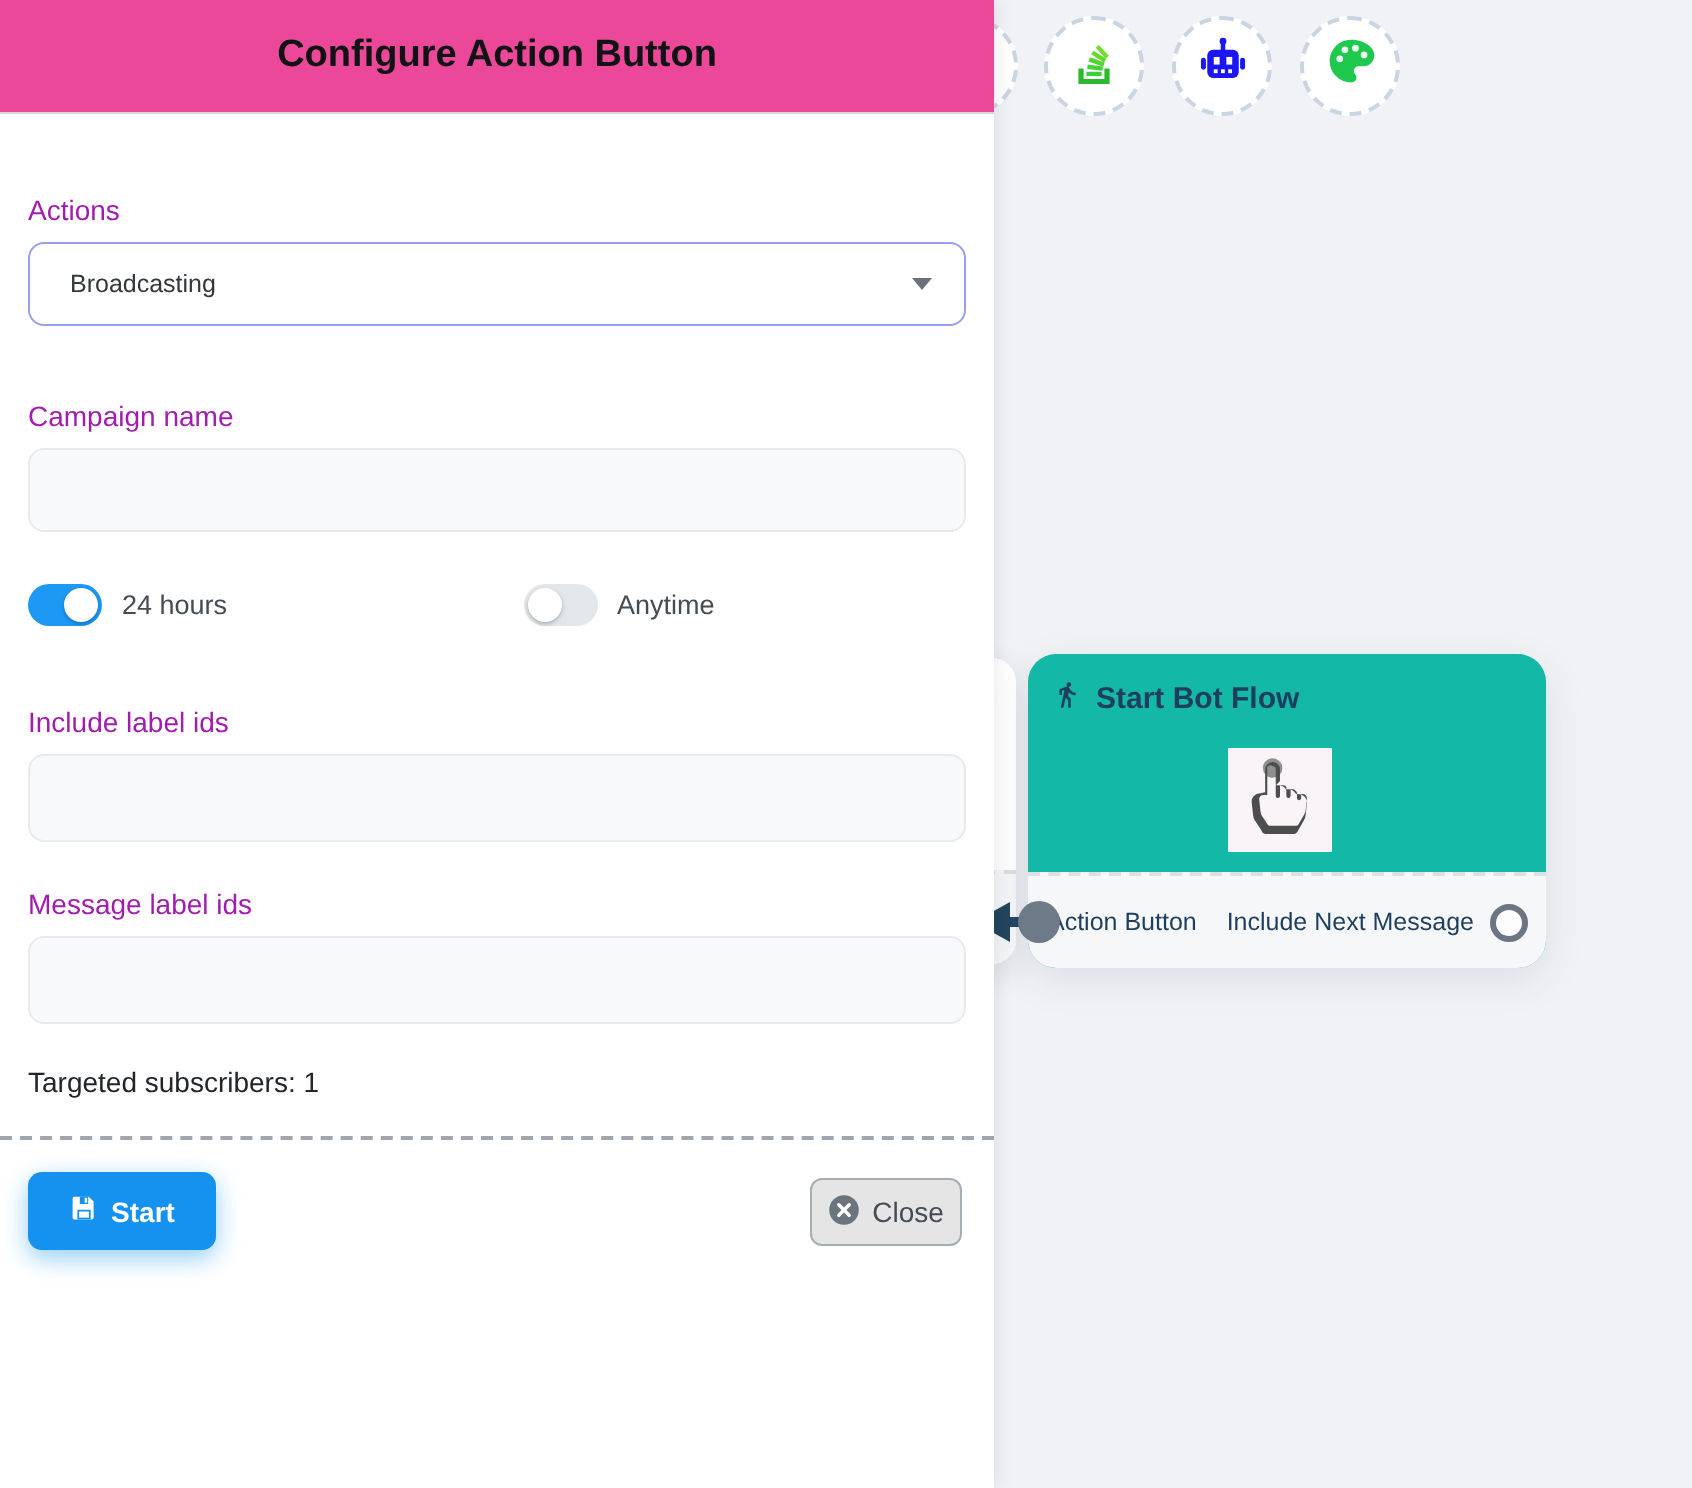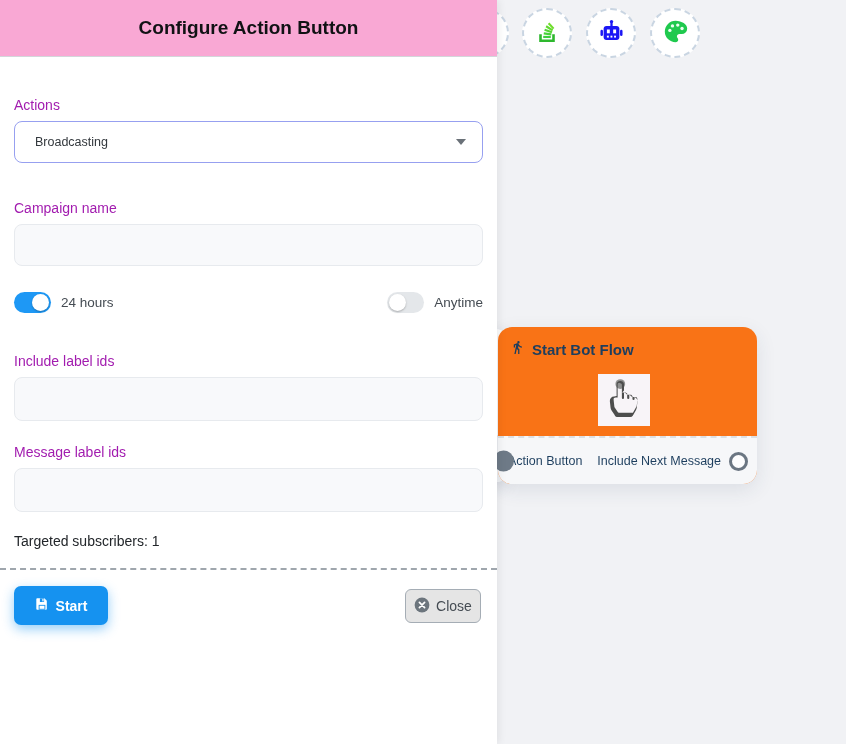--- a/index.html
+++ b/index.html
@@ -26,22 +26,22 @@
     position:absolute;left:449px;top:329px;width:59px;height:153px;
     background:#fff;border-radius:12px;box-shadow:0 5px 16px rgba(40,60,90,.12);
   }
   .hidden-card .hfooter{
     position:absolute;left:0;right:0;bottom:0;height:45px;
     border-top:2px dashed #dcdfe3;background:#f5f6f8;border-radius:0 0 12px 12px;
   }
 
   
   .node-card{
-    position:absolute;left:498px;top:327px;width:259px;height:157px;
-    background:#f97316;border-radius:14px;
+    position:absolute;left:514px;top:327px;width:259px;height:157px;
+    background:#14b8a6;border-radius:14px;
     box-shadow:0 6px 20px rgba(40,60,90,.10);
     text-align:center;
   }
   .node-head{
     display:flex;align-items:center;gap:7px;padding:12px 12px 0 12px;
     color:#1d3e5e;font-size:15px;font-weight:700;
   }
   .tap-box{
     position:absolute;left:100px;top:47px;width:52px;height:52px;
     background:#f8f4f8;display:flex;align-items:center;justify-content:center;
@@ -77,21 +77,21 @@
     width:19px;height:19px;border-radius:50%;box-sizing:border-box;
     border:3px solid #6b7682;background:#fdfdfe;
   }
 
   
   .panel{
     position:absolute;left:0;top:0;width:497px;height:744px;background:#ffffff;
     box-shadow:2px 0 8px rgba(0,0,0,.07);z-index:10;
   }
   .panel-header{
-    height:57px;background:#f9a8d4;display:flex;align-items:center;justify-content:center;
+    height:57px;background:#ec4899;display:flex;align-items:center;justify-content:center;
     font-size:19px;font-weight:700;color:#101214;border-bottom:1px solid #d3d6da;
     box-sizing:border-box;
   }
   .panel-body{padding:0 14px;}
   .fld-label{font-size:14px;color:#a21caf;}
   .lab-actions{margin-top:40px;}
   .select-box{
     margin-top:8px;height:42px;border:1px solid #97a0f0;border-radius:8px;
     box-sizing:border-box;display:flex;align-items:center;background:#fff;
     padding:0 16px 0 20px;cursor:pointer;
@@ -101,21 +101,21 @@
     width:0;height:0;border-left:5.5px solid transparent;border-right:5.5px solid transparent;
     border-top:6px solid #6a7178;
   }
   .lab-campaign{margin-top:37px;}
   .text-input{
     margin-top:8px;height:42px;width:100%;box-sizing:border-box;
     background:#f8f9fb;border:1px solid #e7eaee;border-radius:8px;
     font-size:13px;color:#33383d;padding:0 12px;outline:none;
   }
   .inp-tall{height:44px;}
-  .toggle-row{margin-top:26px;display:flex;align-items:center;justify-content:space-between;}
+  .toggle-row{margin-top:26px;display:flex;align-items:center;}
   .tgroup{display:flex;align-items:center;}
   .tgroup2{margin-left:148px;}
   .toggle{width:37px;height:21px;border-radius:11px;position:relative;cursor:pointer;flex:none;}
   .toggle .knob{
     position:absolute;top:2px;width:17px;height:17px;border-radius:50%;background:#fff;
     box-shadow:0 1px 2px rgba(0,0,0,.25);
   }
   .toggle.on{background:#1e98f5;}
   .toggle.on .knob{right:2px;}
   .toggle.off{background:#e4e7ea;}

